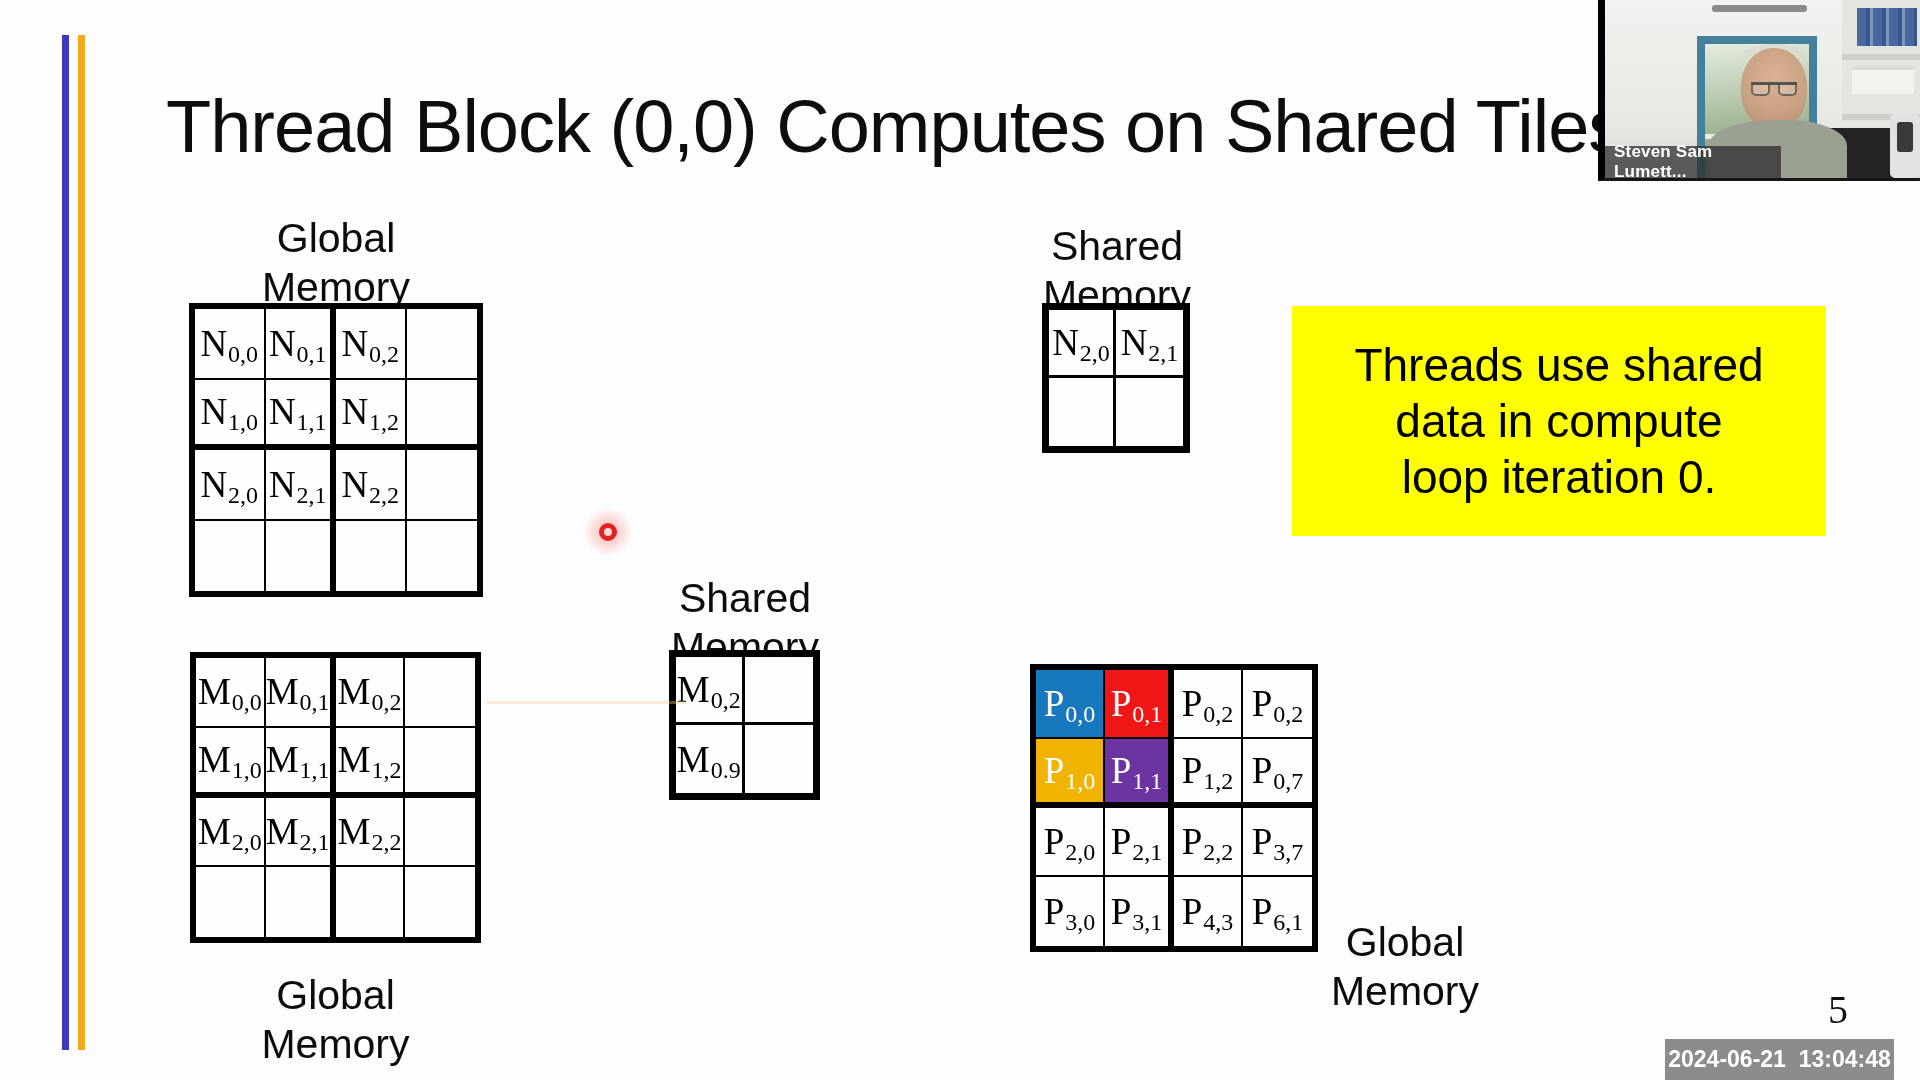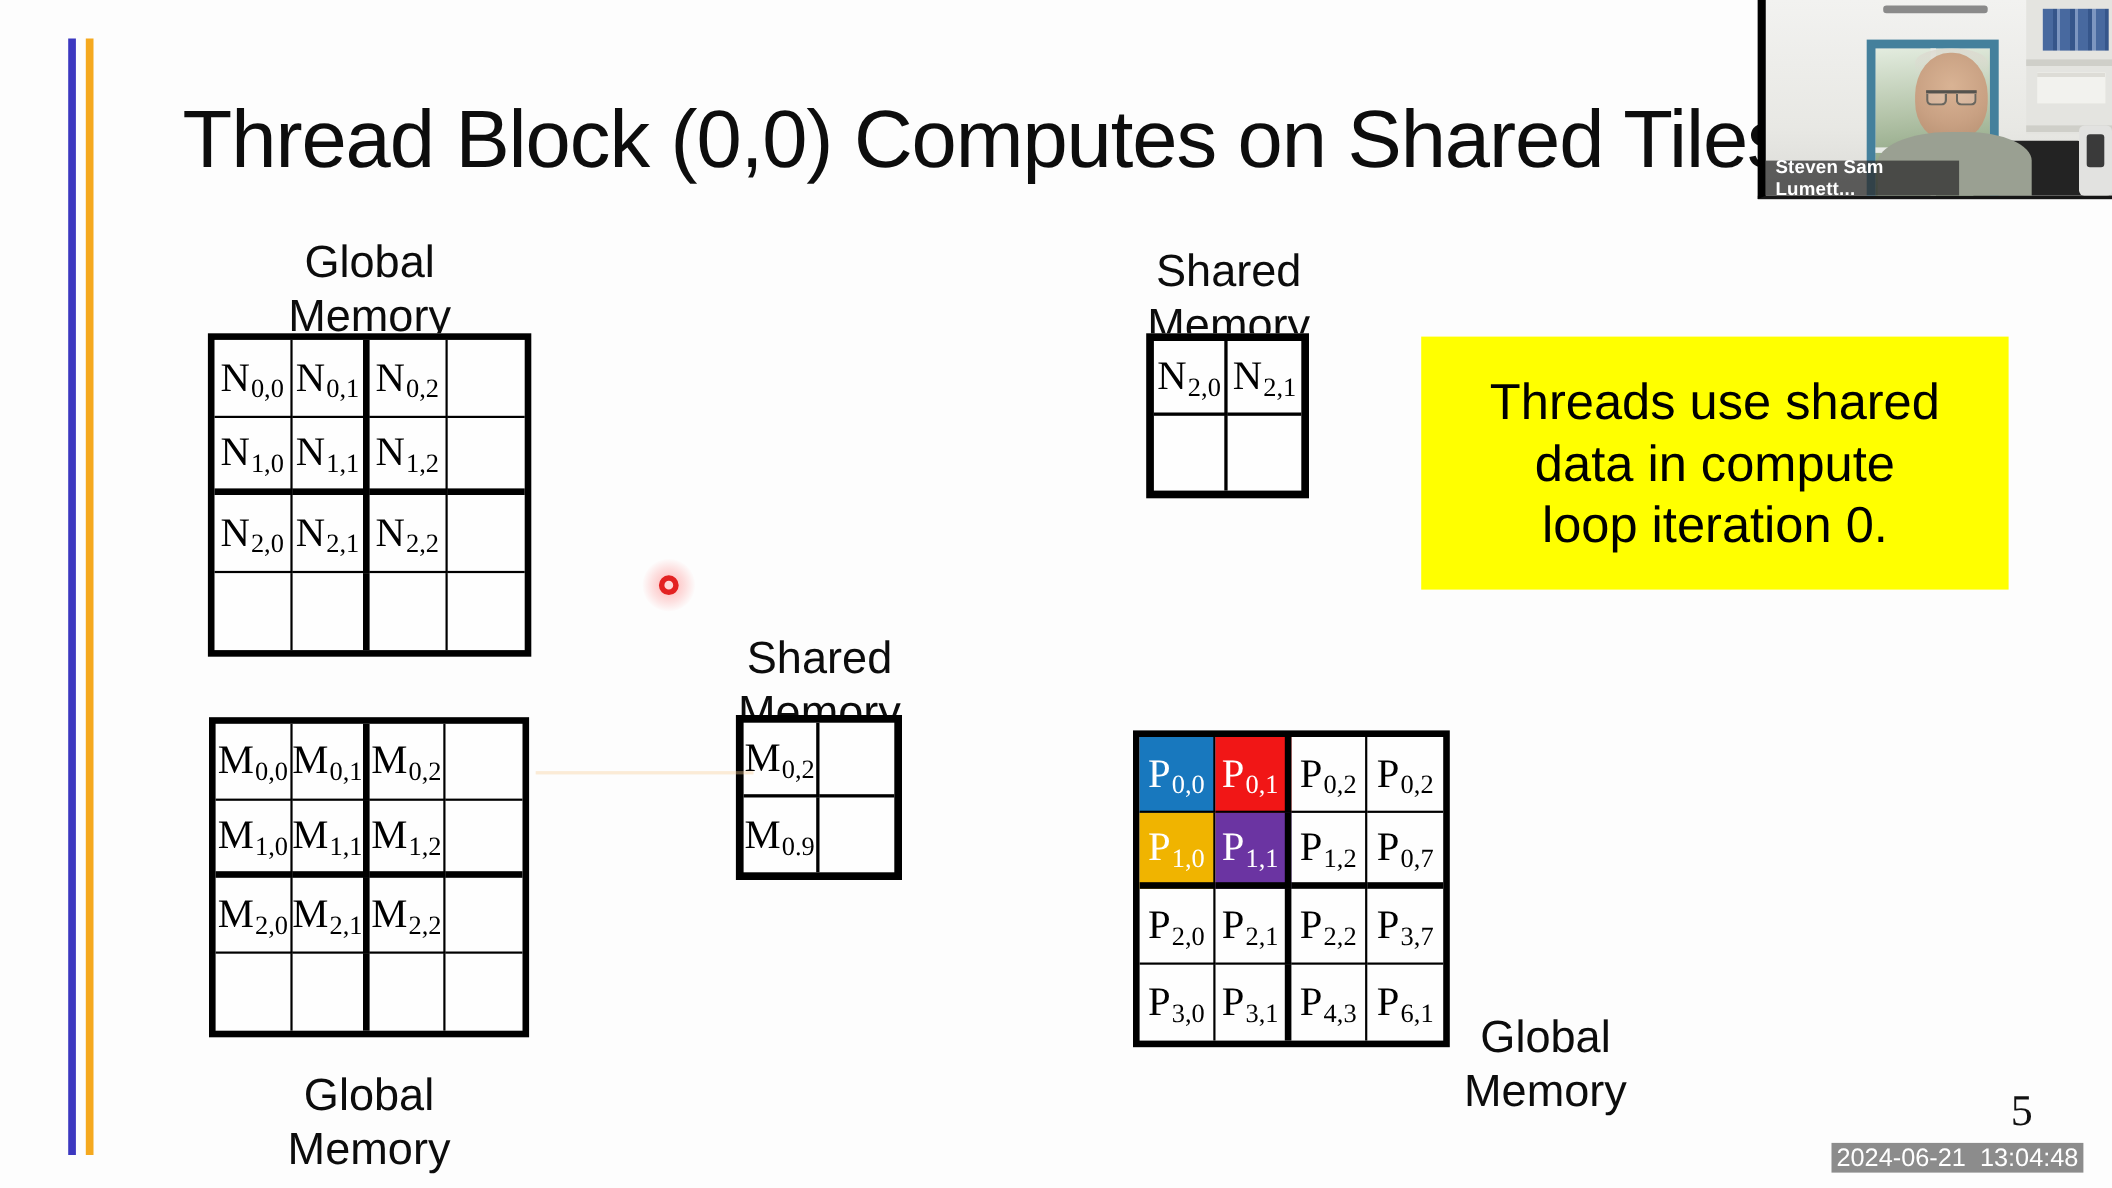--- a/index.html
+++ b/index.html
@@ -40,22 +40,22 @@
   .laser .ring{position:absolute;left:50%;top:50%;width:8px;height:8px;margin:-9px 0 0 -9px;
          border:5px solid #e32222;border-radius:50%;background:#ffd9d9;}
 
   
   .faint-line{position:absolute;left:487px;top:701px;width:198px;height:3px;
          background:rgba(248,205,150,.38);}
 
   
   .pagenum{position:absolute;left:1828px;top:986px;font-family:"Liberation Serif",serif;
            font-size:40px;color:#111;}
-  .timestamp{position:absolute;left:1665px;top:1039px;width:229px;height:27px;
-           background:#8c8c8c;color:#fff;font-weight:normal;font-size:23px;
+  .timestamp{position:absolute;left:1665px;top:1039px;width:229px;height:41px;
+           background:#8c8c8c;color:#fff;font-weight:bold;font-size:23px;
            display:flex;align-items:center;justify-content:center;white-space:pre;}
 
   
   .webcam{position:absolute;left:1598px;top:0;width:322px;height:181px;background:#000;
           z-index:5;overflow:hidden;box-sizing:border-box;
           border-left:7px solid #000;border-bottom:3px solid #161616;}
   .wc-video{position:relative;width:100%;height:100%;overflow:hidden;
           background:linear-gradient(#f2f2f0 0%,#e8e8e4 65%,#dadad6 100%);}
   .wc-vent{position:absolute;left:34%;top:5px;width:30%;height:7px;background:#8a8a8a;border-radius:3px;}
   .wc-window{position:absolute;left:92px;top:36px;width:120px;height:190px;box-sizing:border-box;

